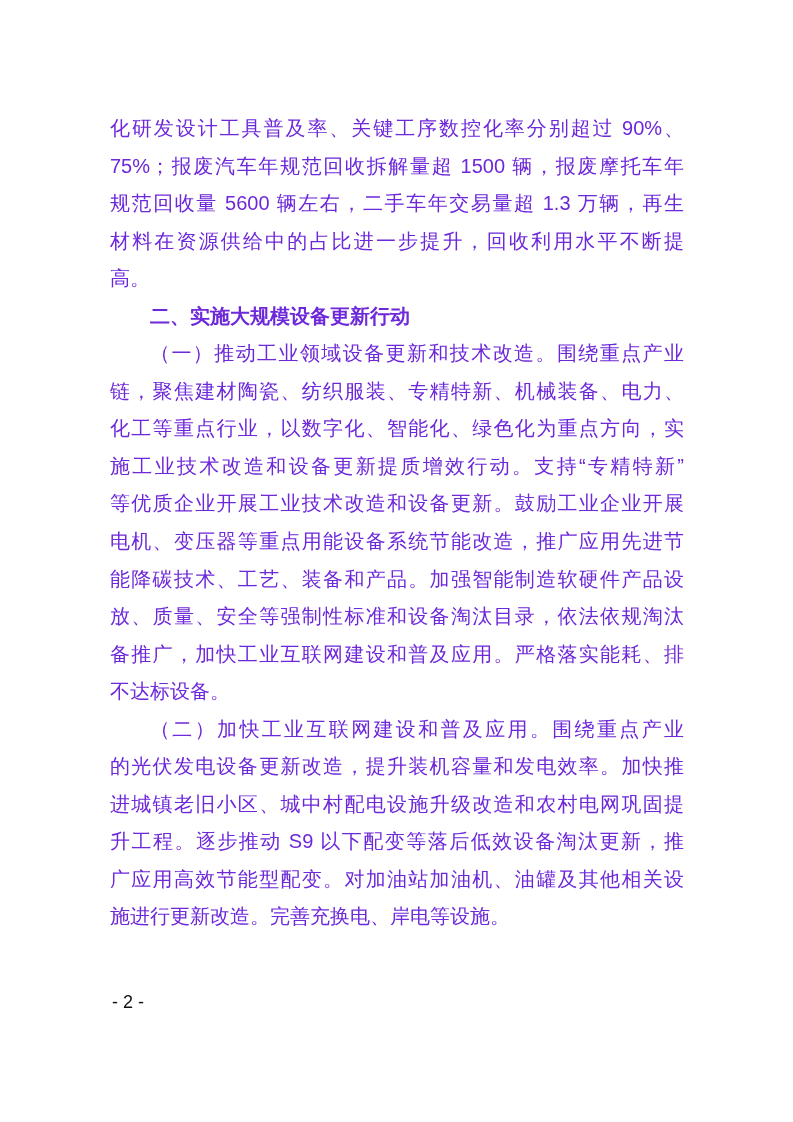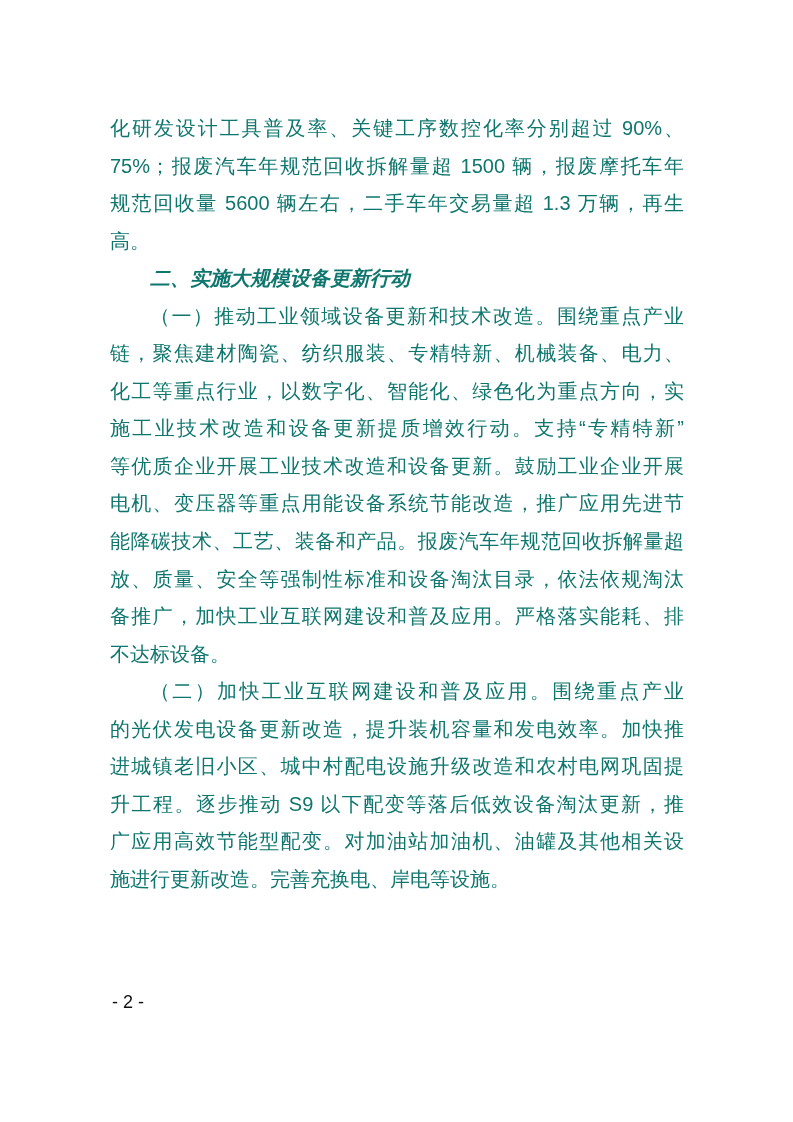--- a/index.html
+++ b/index.html
@@ -21,32 +21,31 @@
     left: 110px;
     top: 110px;
     width: 574px;
   }
   .line {
     font-size: 20px;
     line-height: 37.55px;
     height: 37.55px;
     white-space: normal;
     word-break: keep-all;
-    color: #0f766e;
+    color: #6d28d9;
   }
   .line.fill {
     text-align: justify;
     text-align-last: justify;
   }
   .line.ind {
     padding-left: 40px;
   }
   .seg-heading {
     font-weight: 600;
-    font-style: italic;
   }
   .seg-lead {
     font-weight: 400;
   }
   .seg-body {
     font-weight: 500;
   }
   .page-number {
     position: absolute;
     left: 112px;
@@ -58,29 +57,30 @@
   }
 </style>
 </head>
 <body>
 
 <div class="page">
   <div class="text-block">
       <div class="line fill"><span class="seg-body">化研发设计工具普及率、关键工序数控化率分别超过 90%、</span></div>
       <div class="line fill"><span class="seg-body">75%；报废汽车年规范回收拆解量超 1500 辆，报废摩托车年</span></div>
       <div class="line fill"><span class="seg-body">规范回收量 5600 辆左右，二手车年交易量超 1.3 万辆，再生</span></div>
+      <div class="line fill"><span class="seg-body">材料在资源供给中的占比进一步提升，回收利用水平不断提</span></div>
       <div class="line"><span class="seg-body">高。</span></div>
       <div class="line ind"><span class="seg-heading">二、实施大规模设备更新行动</span></div>
       <div class="line fill ind"><span class="seg-lead">（一）推动工业领域设备更新和技术改造。</span><span class="seg-body">围绕重点产业</span></div>
       <div class="line fill"><span class="seg-body">链，聚焦建材陶瓷、纺织服装、专精特新、机械装备、电力、</span></div>
       <div class="line fill"><span class="seg-body">化工等重点行业，以数字化、智能化、绿色化为重点方向，实</span></div>
       <div class="line fill"><span class="seg-body">施工业技术改造和设备更新提质增效行动。支持“专精特新”</span></div>
       <div class="line fill"><span class="seg-body">等优质企业开展工业技术改造和设备更新。鼓励工业企业开展</span></div>
       <div class="line fill"><span class="seg-body">电机、变压器等重点用能设备系统节能改造，推广应用先进节</span></div>
-      <div class="line fill"><span class="seg-body">能降碳技术、工艺、装备和产品。报废汽车年规范回收拆解量超</span></div>
+      <div class="line fill"><span class="seg-body">能降碳技术、工艺、装备和产品。加强智能制造软硬件产品设</span></div>
       <div class="line fill"><span class="seg-body">放、质量、安全等强制性标准和设备淘汰目录，依法依规淘汰</span></div>
       <div class="line fill"><span class="seg-body">备推广，加快工业互联网建设和普及应用。严格落实能耗、排</span></div>
       <div class="line"><span class="seg-body">不达标设备。</span></div>
       <div class="line fill ind"><span class="seg-lead">（二）加快工业互联网建设和普及应用。</span><span class="seg-body">围绕重点产业</span></div>
       <div class="line fill"><span class="seg-body">的光伏发电设备更新改造，提升装机容量和发电效率。加快推</span></div>
       <div class="line fill"><span class="seg-body">进城镇老旧小区、城中村配电设施升级改造和农村电网巩固提</span></div>
       <div class="line fill"><span class="seg-body">升工程。逐步推动 S9 以下配变等落后低效设备淘汰更新，推</span></div>
       <div class="line fill"><span class="seg-body">广应用高效节能型配变。对加油站加油机、油罐及其他相关设</span></div>
       <div class="line"><span class="seg-body">施进行更新改造。完善充换电、岸电等设施。</span></div>
     </div>

